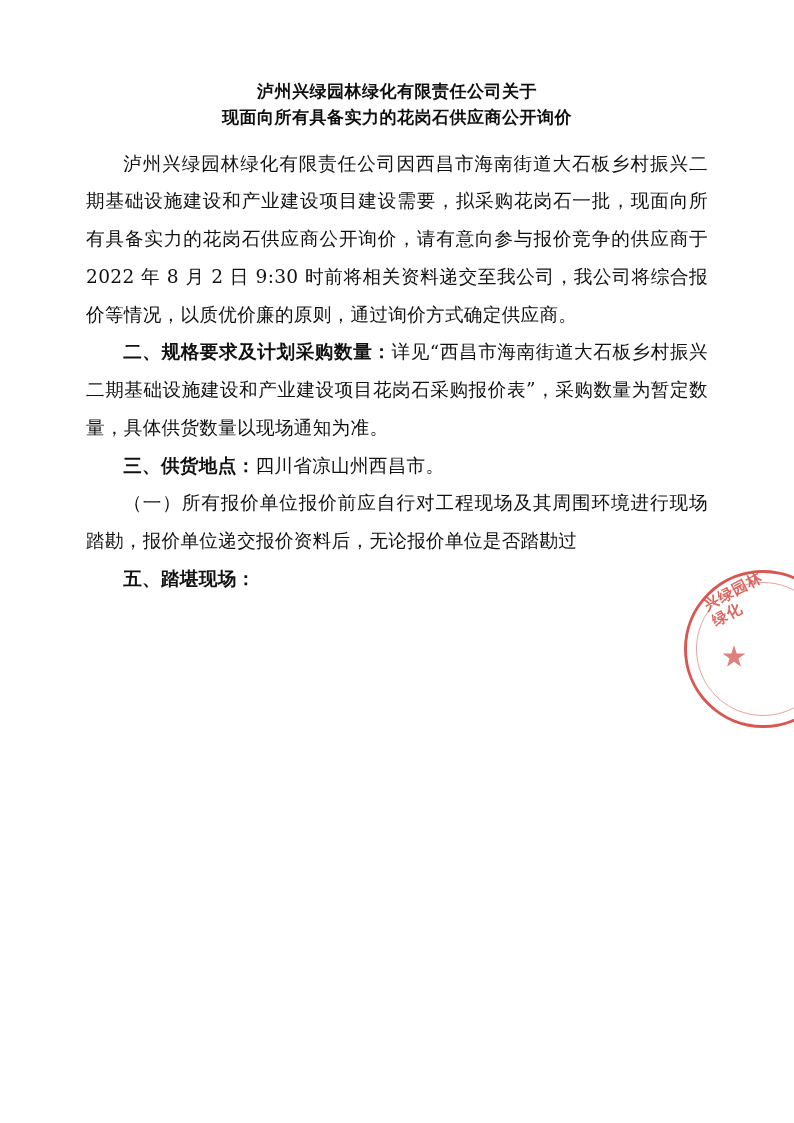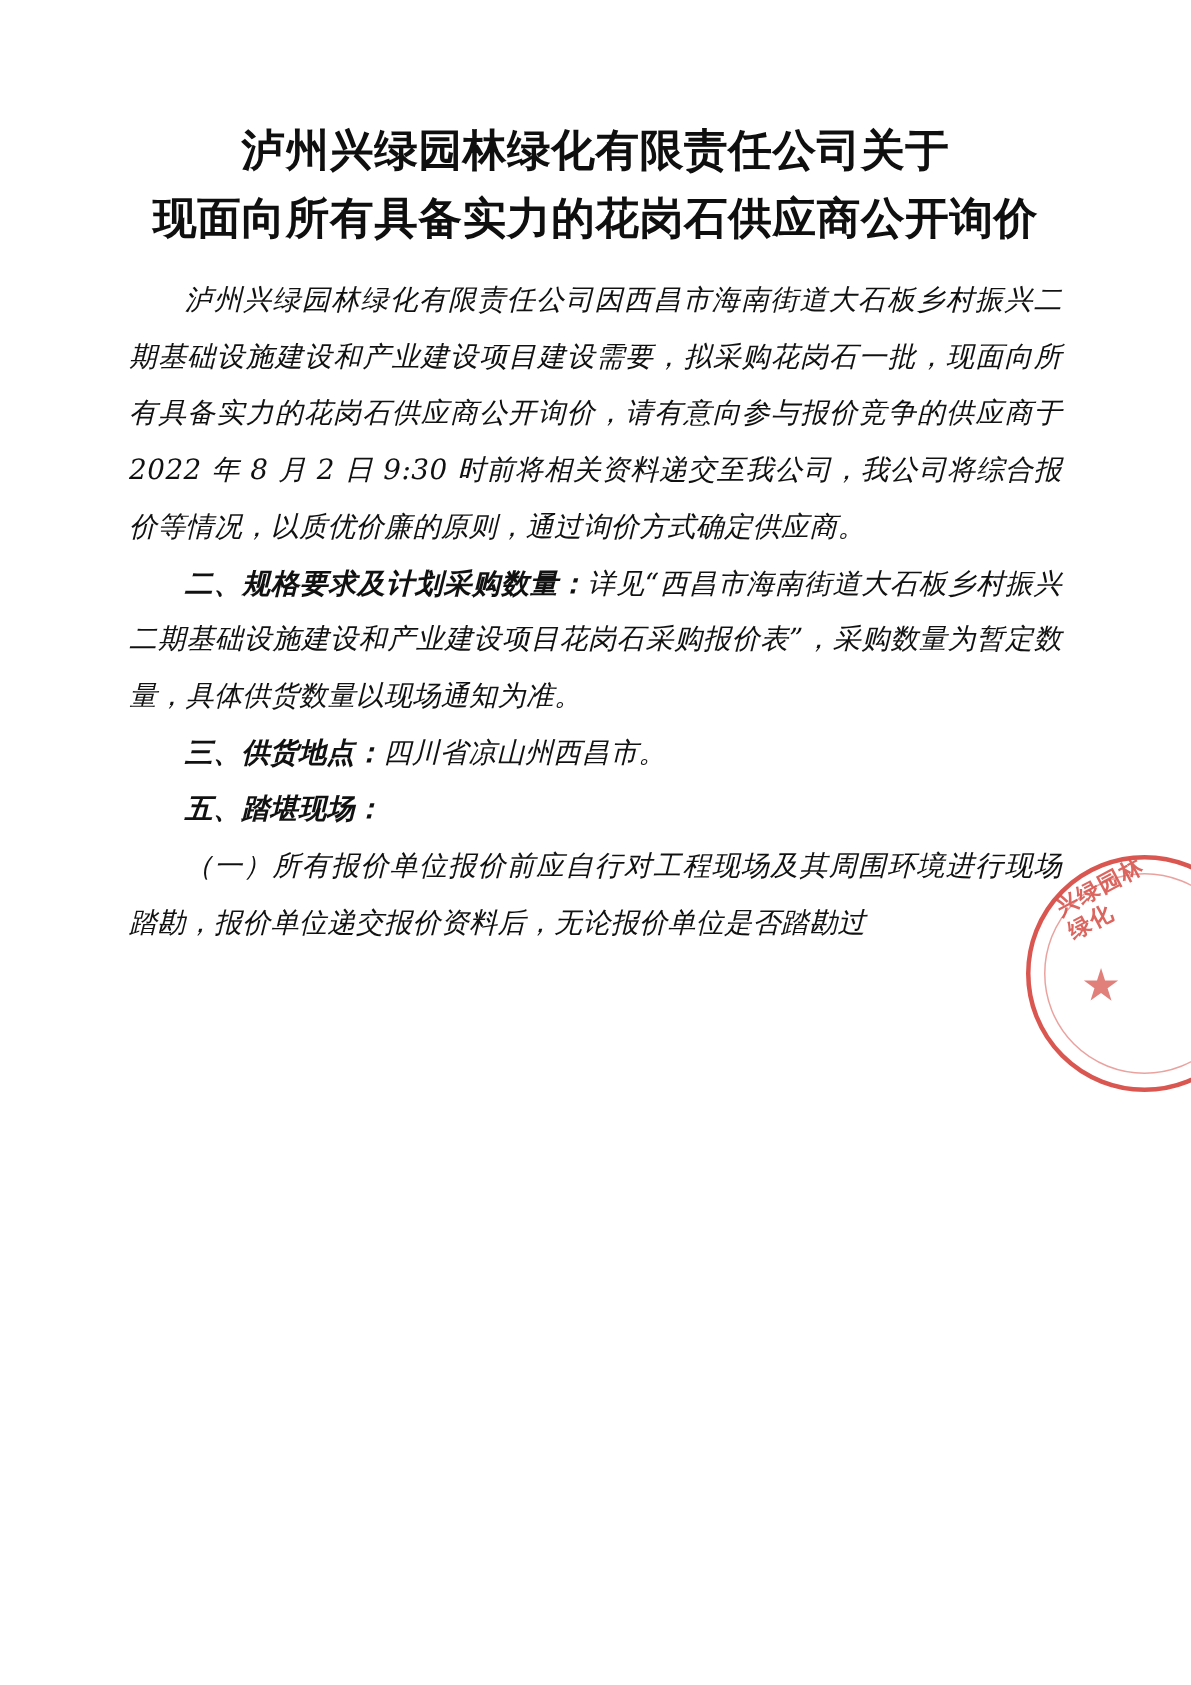--- a/index.html
+++ b/index.html
@@ -18,40 +18,39 @@
 
   .page {
     position: absolute;
     inset: 0;
     padding: 78px 86px 0 86px;
     box-sizing: border-box;
   }
 
   .doc-title {
     text-align: center;
-    font-size: 29px;
+    font-size: 17px;
     font-weight: bold;
     line-height: 1.55;
     letter-spacing: 0.5px;
     color: #0f0f0f;
     margin: 0 0 14px 0;
   }
   .doc-title .tline {
     display: block;
     white-space: nowrap;
   }
 
   .body-text {
     font-size: 18.6px;
     line-height: 2.03;
     text-align: justify;
     text-justify: inter-ideograph;
     letter-spacing: 0.3px;
     color: #111;
-    font-style: italic;
   }
 
   .para {
     margin: 0;
     text-indent: 2em;
   }
   .para + .para {
     margin-top: 0px;
   }
 
@@ -120,23 +119,23 @@
   <div class="body-text">
 
     <p class="para lead-gap">泸州兴绿园林绿化有限责任公司因西昌市海南街道大石板乡村振兴二期基础设施建设和产业建设项目建设需要，拟采购花岗石一批，现面向所有具备实力的花岗石供应商公开询价，请有意向参与报价竞争的供应商于 2022 年 8 月 2 日 9:30 时前将相关资料递交至我公司，我公司将综合报价等情况，以质优价廉的原则，通过询价方式确定供应商。</p>
 
 
     <p class="para"><span class="bold-run">二、规格要求及计划采购数量：</span><span>详见“西昌市海南街道大石板乡村振兴二期基础设施建设和产业建设项目花岗石采购报价表”，采购数量为暂定数量，具体供货数量以现场通知为准。</span></p>
 
     <p class="para"><span class="bold-run">三、供货地点：</span><span>四川省凉山州西昌市。</span></p>
 
 
+    <p class="para">（一）所有报价单位报价前应自行对工程现场及其周围环境进行现场踏勘，报价单位递交报价资料后，无论报价单位是否踏勘过</p>
+
     <p class="para"><span class="bold-run">五、踏堪现场：</span></p>
-
-    <p class="para">（一）所有报价单位报价前应自行对工程现场及其周围环境进行现场踏勘，报价单位递交报价资料后，无论报价单位是否踏勘过</p>
 
   </div>
 
   <div class="seal">
     <div class="seal-inner"></div>
     <div class="seal-text">兴绿园林绿化</div>
     <div class="seal-star">★</div>
   </div>
 
 </div>

